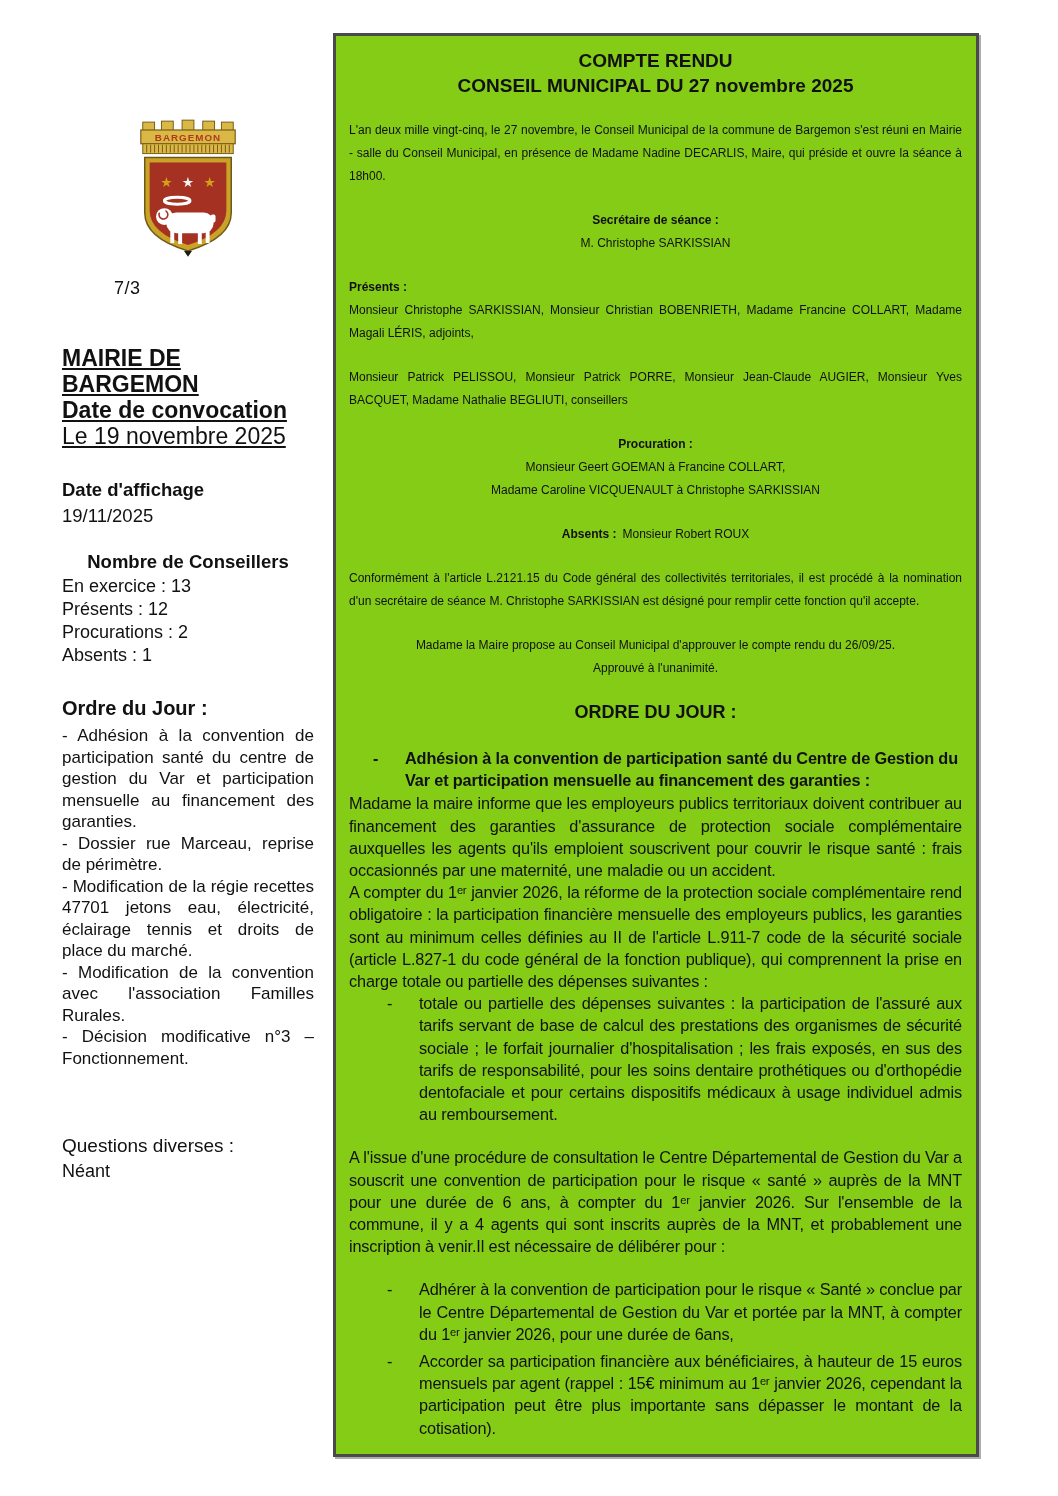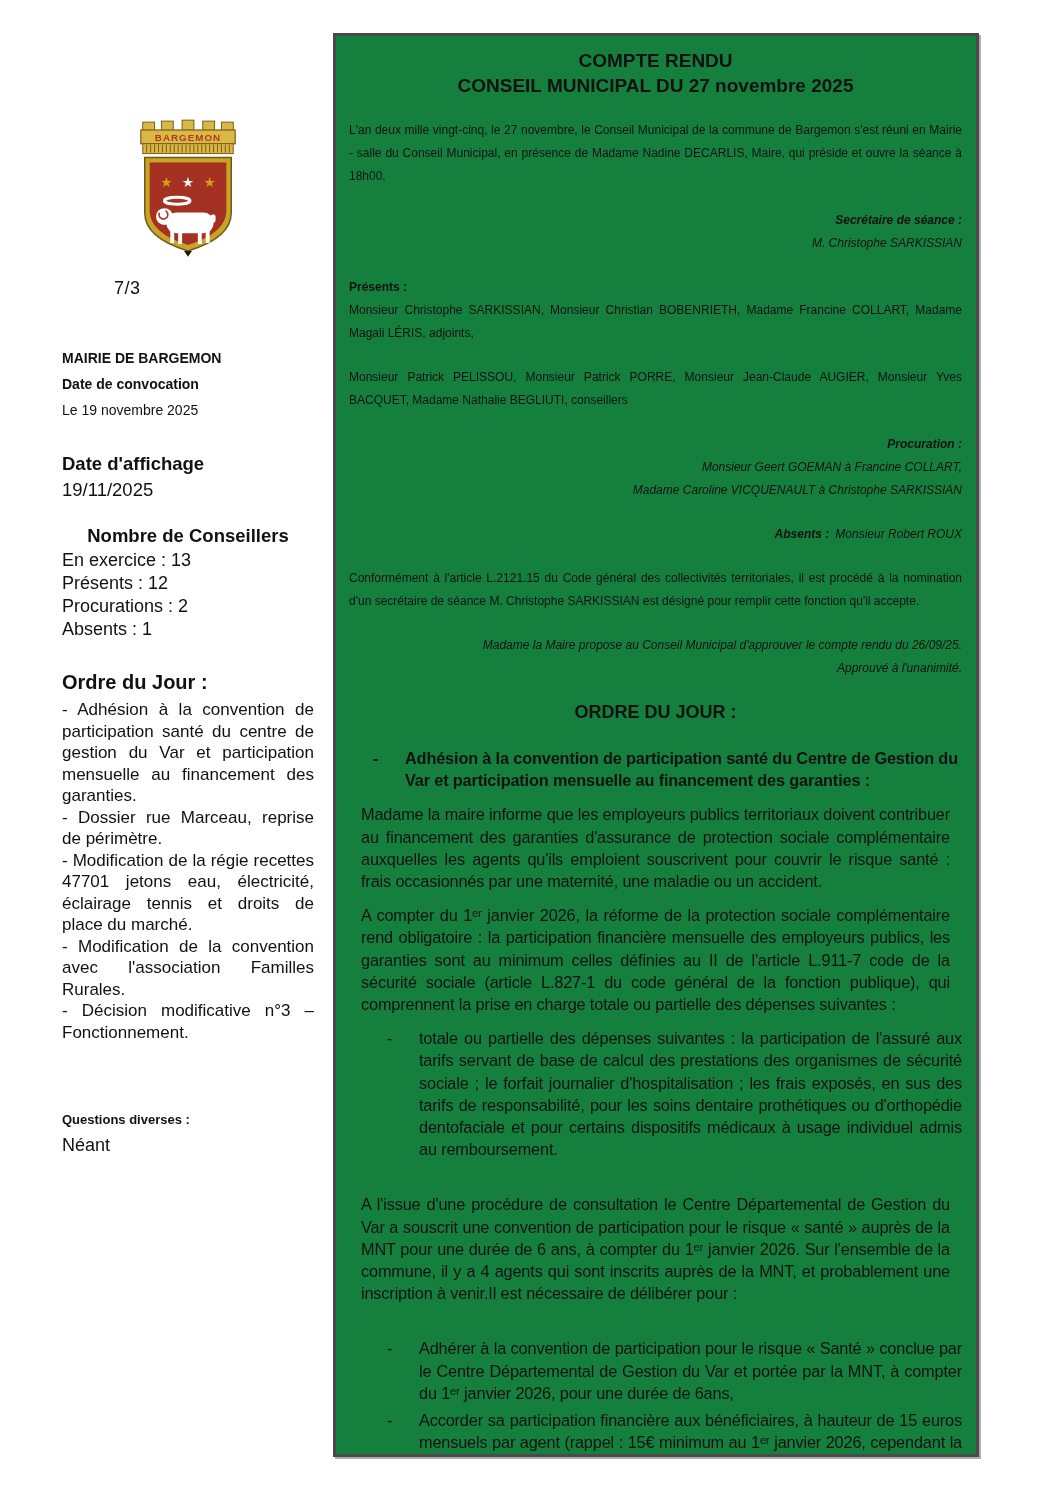--- a/index.html
+++ b/index.html
@@ -8,52 +8,52 @@
     font-family:"Liberation Sans","DejaVu Sans",sans-serif;color:#111;
     -webkit-font-smoothing:antialiased;
   }
   .page{position:absolute;inset:0;background:#fff;overflow:hidden;}
 
   
   .sidebar{position:absolute;left:62px;top:118px;width:252px;}
   .crest{width:118px;margin:0 auto;}
   .crest svg{display:block;width:118px;height:140px;}
   .pageno{margin:20px 0 0 52px;font-size:18px;letter-spacing:.5px;}
-  .sb-mairie{margin-top:46px;font-size:14px;line-height:26px;}
+  .sb-mairie{margin-top:46px;font-size:23px;line-height:26px;text-decoration:underline;}
   .sb-mairie .b{font-weight:bold;}
   .sb-affichage{margin-top:28px;font-size:18.5px;line-height:26px;}
   .sb-affichage .b{font-weight:bold;}
   .sb-conseillers{margin-top:20px;font-size:18px;line-height:23px;}
   .sb-conseillers .b{font-weight:bold;font-size:18.5px;line-height:26px;text-align:center;}
   .sb-ordre{margin-top:28px;}
   .sb-ordre .h{font-weight:bold;font-size:20px;line-height:26px;margin-bottom:4px;}
   .sb-ordre .it{font-size:17px;line-height:21.5px;text-align:justify;}
   .sb-questions{margin-top:64px;}
-  .sb-questions .h{font-weight:bold;font-size:13px;line-height:26px;}
+  .sb-questions .h{font-weight:normal;font-size:19px;line-height:26px;}
   .sb-questions .v{font-size:18px;line-height:24px;}
 
   
   .mainbox{
     position:absolute;left:333px;top:33px;width:646px;height:1424px;
-    box-sizing:border-box;border:3px solid #4a4a4a;background:#15803d;
+    box-sizing:border-box;border:3px solid #4a4a4a;background:#84cc16;
     box-shadow:2px 2px 0 #adadad;
     padding:10px 14px 0 13px;overflow:hidden;
   }
   .doc-title{text-align:center;font-weight:bold;font-size:19px;line-height:25px;margin:2px 0 21px;}
   .para{font-size:12px;line-height:23px;margin:0 0 21px;text-align:justify;}
-  .para.left{text-align:right;font-style:italic;}
+  .para.left{text-align:center;}
   .lbl{font-weight:bold;}
   .inline-lbl{font-weight:bold;margin-right:6px;}
   .ordre-title{text-align:center;font-weight:bold;font-size:18px;line-height:22px;margin:4px 0 24px;}
 
   .lower{font-size:16.3px;line-height:22.2px;letter-spacing:-.15px;}
   .item-head{display:flex;font-weight:bold;margin:0 0 1px;padding-left:24px;}
   .item-head .dash{width:32px;flex:none;}
   .item-head .txt{flex:1;}
-  .jpara{text-align:justify;margin:12px;}
+  .jpara{text-align:justify;margin:0;}
   .sub{display:flex;padding-left:38px;margin:0;}
   .sub .dash{width:32px;flex:none;}
   .sub .txt{flex:1;text-align:justify;}
   .gap{height:21px;}
   .bullet{display:flex;padding-left:38px;margin:0 0 5px;}
   .bullet .dash{width:32px;flex:none;}
   .bullet .txt{flex:1;text-align:justify;}
 </style>
 </head>
 <body>

